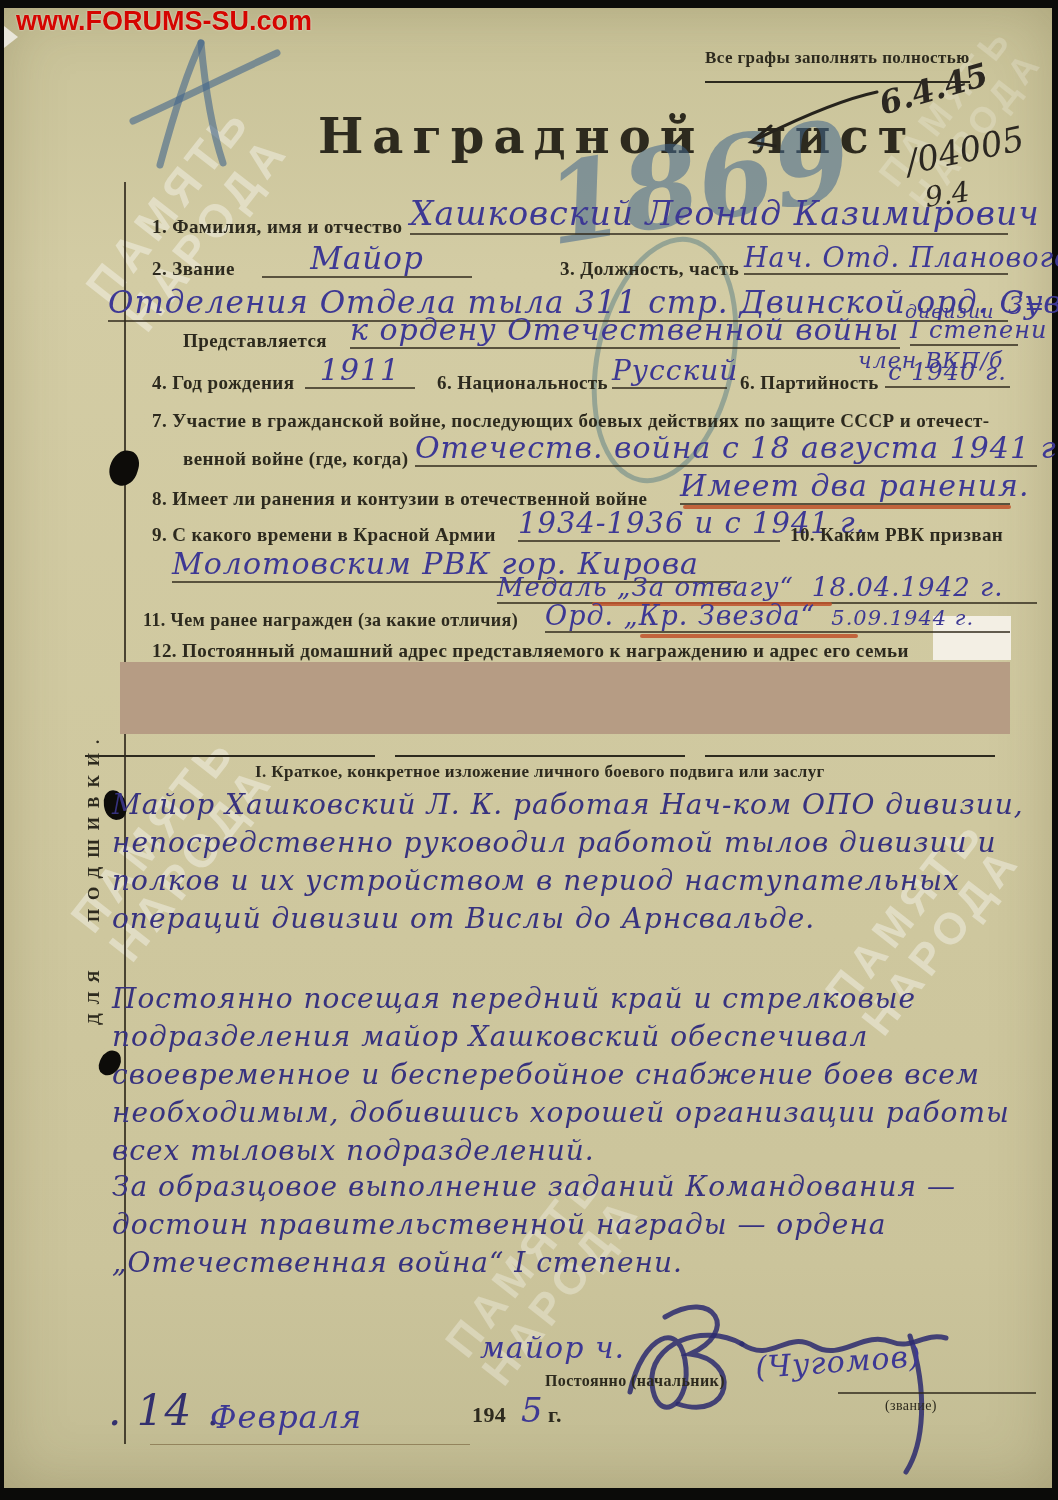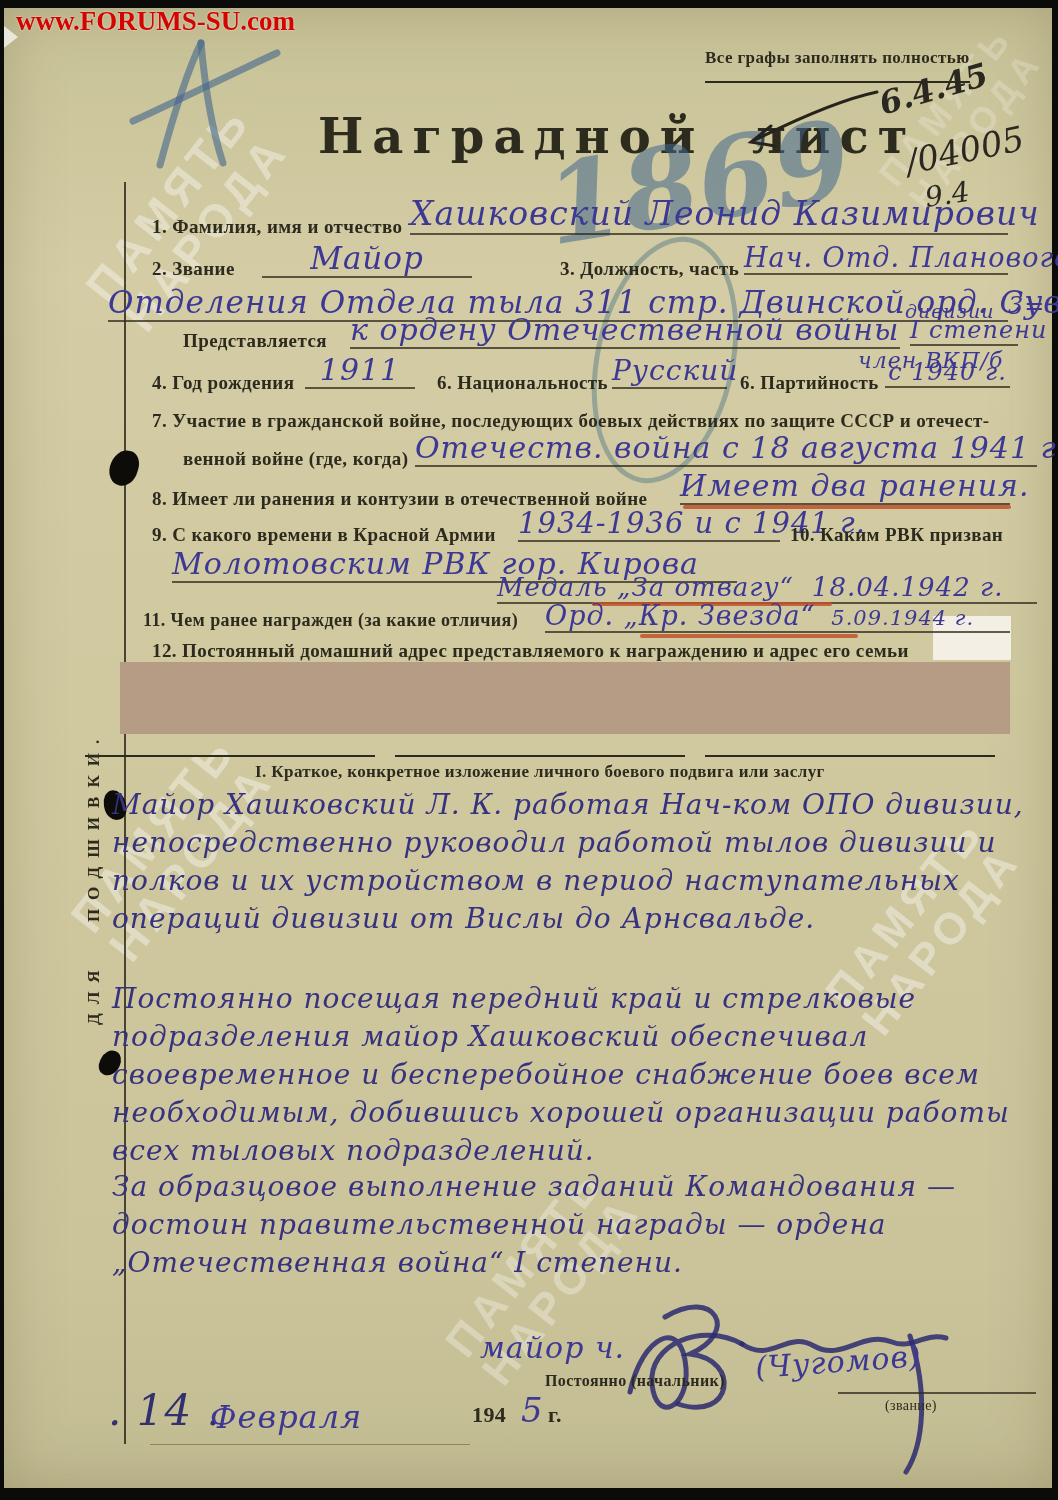--- a/index.html
+++ b/index.html
@@ -12,21 +12,21 @@
   .hw{font-family:"DejaVu Serif",serif;font-style:italic;color:#3d3894;letter-spacing:1px}
   .ink{font-family:"DejaVu Serif",serif;font-style:italic;color:#2b2721}
   .pencil{font-family:"DejaVu Serif",serif;font-style:italic;color:rgba(66,102,140,.55)}
   .ul{border-bottom:2px solid rgba(48,42,28,.75);display:inline-block}
   .redline{position:absolute;height:4px;background:rgba(192,82,42,.85);border-radius:2px}
   .wm{position:absolute;transform:rotate(-52deg);color:rgba(255,255,255,.38);
       font-family:"Liberation Sans",sans-serif;font-weight:700;text-align:center;
       line-height:1.05;letter-spacing:6px}
   .wm span{display:block}
   .hole{position:absolute;background:#0d0c09}
-  .site{font-family:Liberation Serif, serif;font-weight:700;color:#d40500;
+  .site{font-family:Liberation Sans, sans-serif;font-weight:700;color:#d40500;
         text-shadow:0 0 2px rgba(255,255,255,.7)}
   .vlabel{writing-mode:vertical-rl;transform:rotate(180deg);font-family:"Liberation Serif",serif;
           font-weight:700;color:#2d2a1e}
   .sep{position:absolute;height:2px;background:repeating-linear-gradient(90deg,#2d2a1e 0 290px,transparent 290px 310px)}
   .body-hw{white-space:normal;line-height:38px}
 </style>
 </head>
 <body>
 
 <div class="page">

